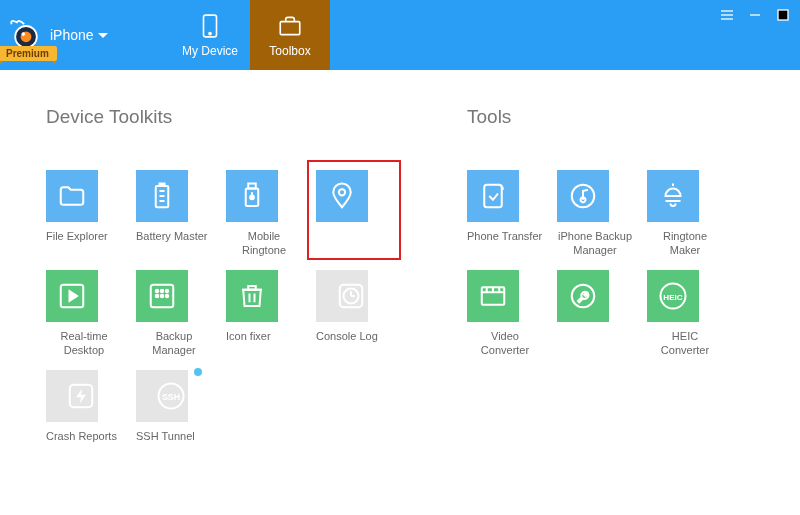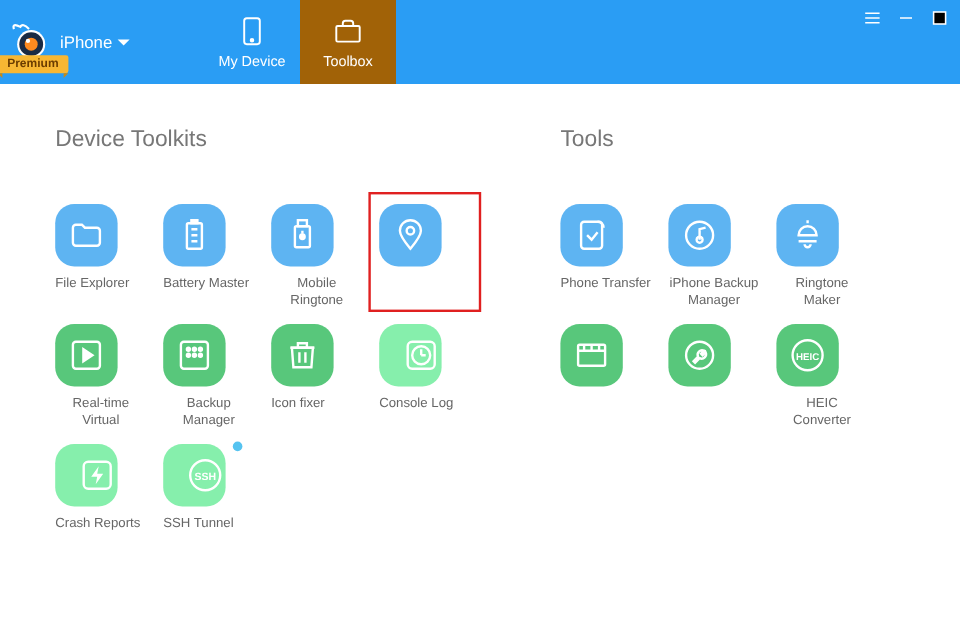--- a/index.html
+++ b/index.html
@@ -23,25 +23,25 @@
   .win-btn { width: 18px; height: 18px; display: flex; align-items: center; justify-content: center; cursor: pointer; }
   .win-btn svg { width: 14px; height: 14px; }
 
   .content { padding: 36px 28px 10px 46px; display: flex; gap: 51px; }
   .col-left { width: 370px; }
   .col-right { width: 300px; }
   .section-title { font-size: 19px; color: #777; font-weight: 400; margin-bottom: 42px; }
 
   .grid { display: flex; flex-wrap: wrap; gap: 12px 14px; }
   .tool { width: 76px; display: flex; flex-direction: column; align-items: flex-start; cursor: pointer; position: relative; }
-  .tile { width: 52px; height: 52px; border-radius: 16px; display: flex; align-items: center; justify-content: center; }
+  .tile { width: 52px; height: 52px; border-radius: 0; display: flex; align-items: center; justify-content: center; }
   .tile svg { width: 30px; height: 30px; }
   .blue { background: #5eb4f2; }
   .green { background: #58c77b; }
-  .gray { background: #86efac; padding-left: 18px; }
+  .gray { background: #e5e5e5; padding-left: 18px; }
   .tool-label { font-size: 11px; color: #666; text-align: center; margin-top: 8px; line-height: 1.25; min-height: 28px; }
   .highlight-frame { position: absolute; top: -10px; left: -9px; right: -9px; height: 100px; border: 2px solid #e02020; pointer-events: none; }
   .dot-badge { position: absolute; top: -2px; right: 10px; width: 8px; height: 8px; background: #55c3f0; border-radius: 50%; }
 </style>
 </head>
 <body>
 
 <div class="header">
   <div class="brand">
     <span class="logo">
@@ -140,21 +140,21 @@
             </svg>
           </div>
         </div>
         <div class="tool">
           <div class="tile green">
             <svg viewBox="0 0 24 24" fill="none" stroke="#fff" stroke-width="1.6">
               <rect x="3" y="3" width="18" height="18" rx="2"></rect>
               <polygon points="10,8 16,12 10,16" fill="#fff"></polygon>
             </svg>
           </div>
-          <div class="tool-label">Real-time Virtual</div>
+          <div class="tool-label">Real-time Desktop</div>
         </div>
         <div class="tool">
           <div class="tile green">
             <svg viewBox="0 0 24 24" fill="none" stroke="#fff" stroke-width="1.6">
               <rect x="3" y="3" width="18" height="18" rx="2"></rect>
               <circle cx="8" cy="8" r="1" fill="#fff"></circle>
               <circle cx="12" cy="8" r="1" fill="#fff"></circle>
               <circle cx="16" cy="8" r="1" fill="#fff"></circle>
               <circle cx="8" cy="12" r="1" fill="#fff"></circle>
               <circle cx="12" cy="12" r="1" fill="#fff"></circle>
@@ -244,20 +244,21 @@
         <div class="tool">
           <div class="tile green">
             <svg viewBox="0 0 24 24" fill="none" stroke="#fff" stroke-width="1.6">
               <rect x="3" y="5" width="18" height="14" rx="1"></rect>
               <line x1="3" y1="9" x2="21" y2="9"></line>
               <line x1="7" y1="5" x2="7" y2="9"></line>
               <line x1="12" y1="5" x2="12" y2="9"></line>
               <line x1="17" y1="5" x2="17" y2="9"></line>
             </svg>
           </div>
+          <div class="tool-label">Video Converter</div>
         </div>
         <div class="tool">
           <div class="tile green">
             <svg viewBox="0 0 24 24" fill="none" stroke="#fff" stroke-width="1.6">
               <circle cx="12" cy="12" r="9"></circle>
               <path d="M15 9 a3 3 0 0 0-4 4 l-3 3 l1 1 l3-3 a3 3 0 0 0 4-4 l-2 2 l-1-1 Z"></path>
             </svg>
           </div>
         </div>
         <div class="tool">

